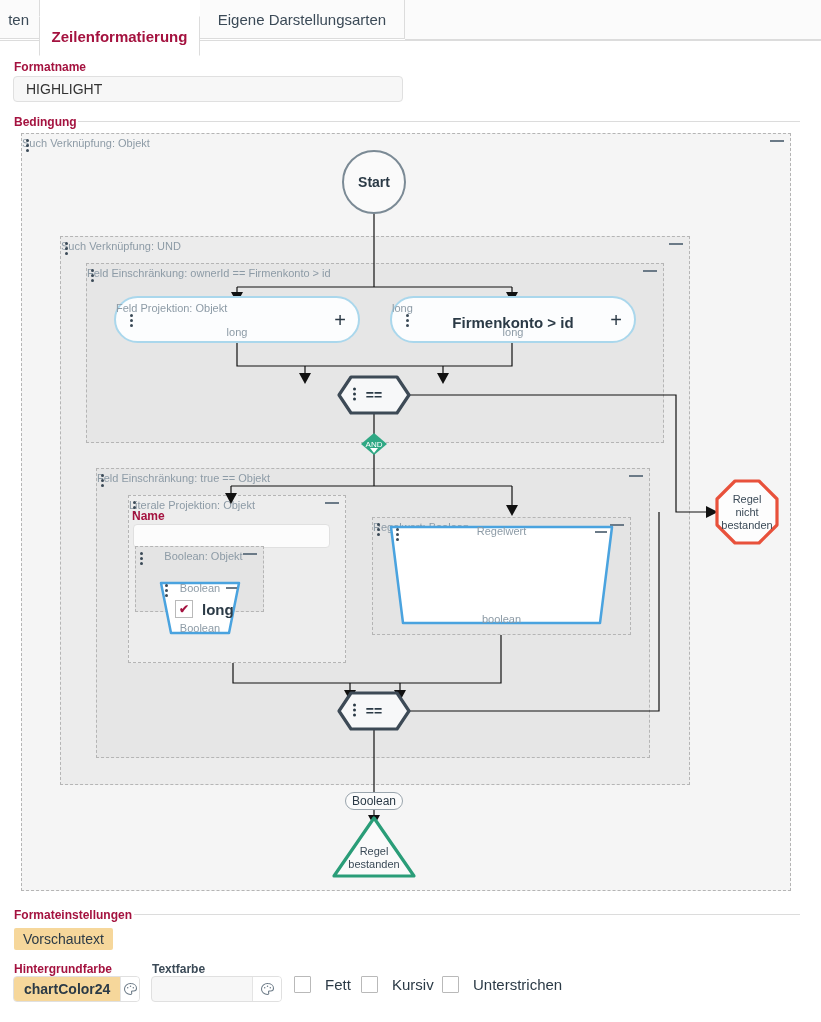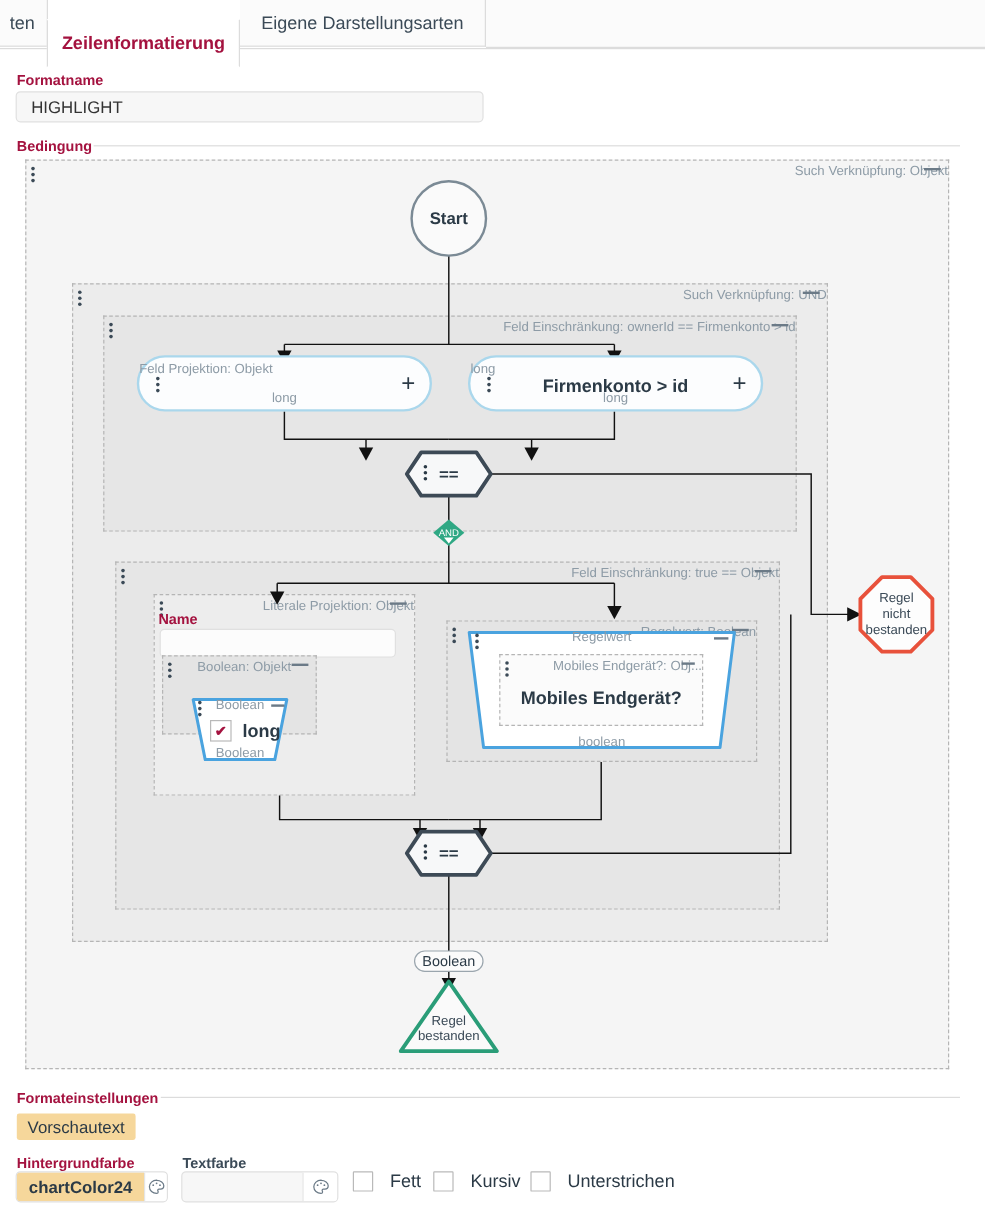--- a/index.html
+++ b/index.html
@@ -60,21 +60,21 @@
   #diagram{position:absolute;left:0;top:0;width:821px;height:1022px;pointer-events:none;}
   .dbox{
     position:absolute;box-sizing:border-box;
     border:1px dashed #b5b5b5;
   }
   .lvl0{background:#f5f5f5;}
   .lvl1{background:#ececec;}
   .lvl2{background:#e6e6e6;}
   .lvl3{background:#ededed;}
   .dtitle{
-    position:absolute;top:3px;left:0;right:0;text-align:right;
+    position:absolute;top:3px;left:0;right:0;text-align:left;
     font-size:11px;color:#8d9ba6;white-space:nowrap;pointer-events:none;
   }
   .kebab{
     position:absolute;left:4px;top:5px;width:4px;height:14px;
   }
   .kebab i{display:block;width:3px;height:3px;border-radius:50%;background:#3b4a57;margin-bottom:2px;}
   .minus{
     position:absolute;right:6px;top:6px;width:14px;height:2px;background:#6b7a87;
   }
 
@@ -351,30 +351,20 @@
     <polygon points="3,4 224,4 212,100 15,100" fill="#ffffff" stroke="#4aa3df" stroke-width="2.5" stroke-linejoin="round"></polygon>
   </svg>
   <div class="kebab" style="left:8px;top:5px;">
       <i></i>
       <i></i>
       <i></i>
     </div>
   <div class="tz-title">Regelwert</div>
   <div class="minus" style="right:8px;top:8px;width:12px;"></div>
 
-  <div class="dbox" style="left:28px;top:22px;width:170px;height:60px;background:#fbfbfb;border-color:#b5b5b5;">
-    <div class="dtitle">Mobiles Endgerät?: Obj...</div>
-    <div class="kebab">
-        <i></i>
-        <i></i>
-        <i></i>
-      </div>
-    <div class="minus" style="right:6px;top:6px;width:11px;"></div>
-    <div style="position:absolute;left:0;right:0;top:28px;text-align:center;font-size:15px;font-weight:bold;color:#2b3a46;">Mobiles Endgerät?</div>
-  </div>
 
   <div class="tz-bot">boolean</div>
 </div>
 
 <div class="hexop" style="left:337px;top:691px;width:74px;height:40px;">
   <svg width="74" height="40" viewBox="0 0 74 40">
     <polygon points="14,2 60,2 72,20 60,38 14,38 2,20" fill="#f7f8f9" stroke="#3d4a56" stroke-width="3.2" stroke-linejoin="round"></polygon>
   </svg>
   <div class="kb">
       <i></i>

